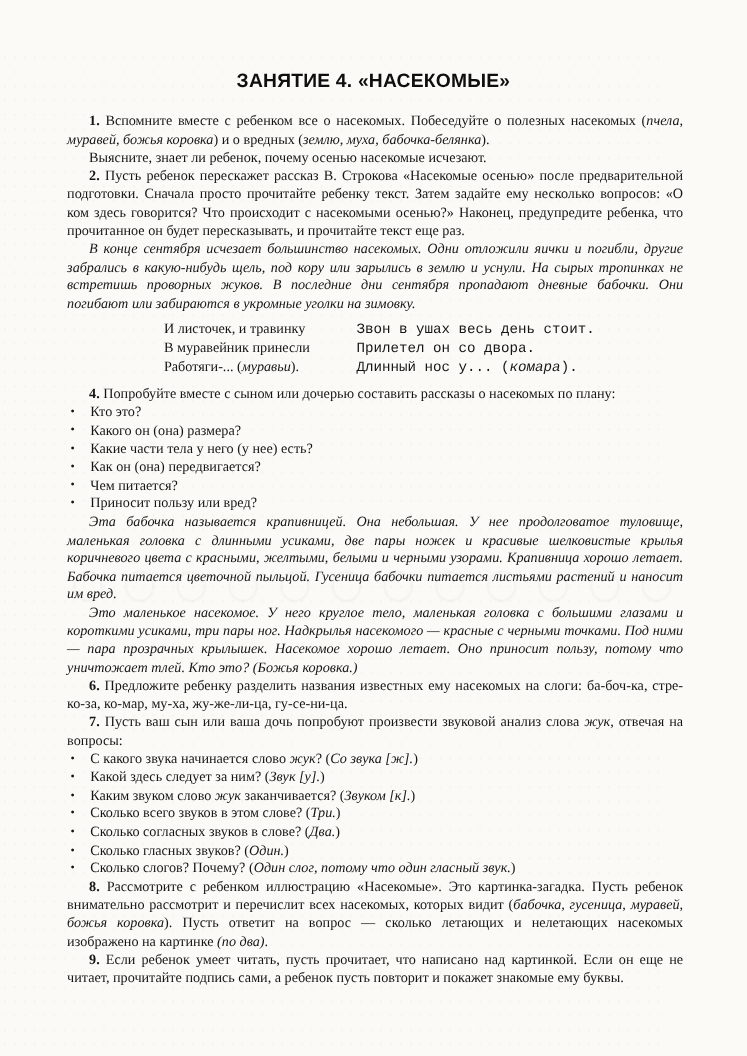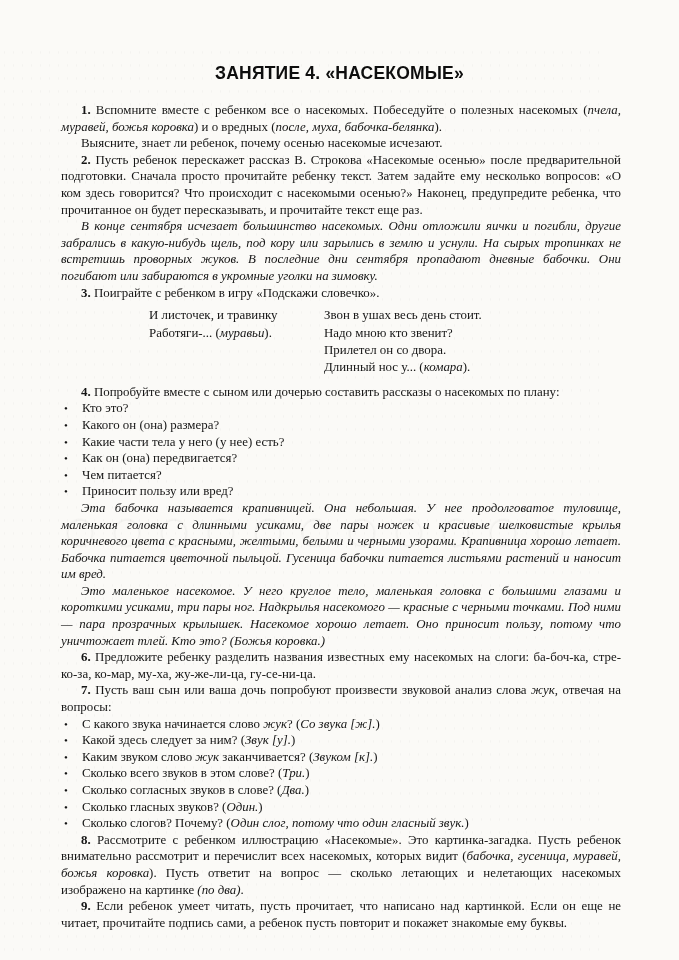--- a/index.html
+++ b/index.html
@@ -36,21 +36,21 @@
   }
   .para { margin: 0; text-indent: 20px; }
   .verse {
     display: flex;
     margin: 6px 0 7px 88px;
     text-align: left;
     text-indent: 0;
     line-height: 17.4px;
   }
   .verse-col { width: 175px; }
-  .verse-col:last-child { width: auto; }
+  .verse-col:last-child { width: auto; font-family: Liberation Mono, monospace; }
   .bullets { margin: 0; padding: 0; list-style: none; text-align: left; }
   .bullets li { position: relative; margin: 0; padding-left: 21px; text-indent: 0; }
   .bullet-marker {
     position: absolute; left: 3px; top: 0;
     font-size: 11px;
   }
   .watermark {
     position: absolute; left: 58px; top: 462px; width: 565px; height: 50px;
     opacity: 0.5;
     background-image:
@@ -72,33 +72,32 @@
   }
   .run-b { font-weight: bold; }
   .run-i { font-style: italic; text-align: right; }
 </style>
 </head>
 <body>
 
 <div class="page">
   <h1 class="title">ЗАНЯТИЕ 4. «НАСЕКОМЫЕ»</h1>
   <div class="doc" id="doc-body">
-      <p class="para"><span class="run-b">1. </span><span>Вспомните вместе с ребенком все о насекомых. Побеседуйте о полезных насекомых (</span><span class="run-i">пчела, муравей, божья коровка</span><span>) и о вредных (</span><span class="run-i">после, муха, бабочка-белянка</span><span>).</span></p>
+      <p class="para"><span class="run-b">1. </span><span>Вспомните вместе с ребенком все о насекомых. Побеседуйте о полезных насекомых (</span><span class="run-i">пчела, муравей, божья коровка</span><span>) и о вредных (</span><span class="run-i">землю, муха, бабочка-белянка</span><span>).</span></p>
       <p class="para"><span>Выясните, знает ли ребенок, почему осенью насекомые исчезают.</span></p>
       <p class="para"><span class="run-b">2. </span><span>Пусть ребенок перескажет рассказ В. Строкова «Насекомые осенью» после предварительной подготовки. Сначала просто прочитайте ребенку текст. Затем задайте ему несколько вопросов: «О ком здесь говорится? Что происходит с насекомыми осенью?» Наконец, предупредите ребенка, что прочитанное он будет пересказывать, и прочитайте текст еще раз.</span></p>
       <p class="para"><span class="run-i">В конце сентября исчезает большинство насекомых. Одни отложили яички и погибли, другие забрались в какую-нибудь щель, под кору или зарылись в землю и уснули. На сырых тропинках не встретишь проворных жуков. В последние дни сентября пропадают дневные бабочки. Они погибают или забираются в укромные уголки на зимовку.</span></p>
-      <p class="para"><span class="run-b">3. </span><span>Поиграйте с ребенком в игру «Подскажи словечко».</span></p>
       <div class="verse">
         <div class="verse-col">
           <div class="verse-line"><span>И листочек, и травинку</span></div>
+          <div class="verse-line"><span>В муравейник принесли</span></div>
           <div class="verse-line"><span>Работяги-... (</span><span class="run-i">муравьи</span><span>).</span></div>
         </div>
         <div class="verse-col">
           <div class="verse-line"><span>Звон в ушах весь день стоит.</span></div>
-          <div class="verse-line"><span>Надо мною кто звенит?</span></div>
           <div class="verse-line"><span>Прилетел он со двора.</span></div>
           <div class="verse-line"><span>Длинный нос у... (</span><span class="run-i">комара</span><span>).</span></div>
         </div>
       </div>
       <p class="para"><span class="run-b">4. </span><span>Попробуйте вместе с сыном или дочерью составить рассказы о насекомых по плану:</span></p>
       <ul class="bullets">
         <li><span class="bullet-marker">•</span><span>Кто это?</span></li>
         <li><span class="bullet-marker">•</span><span>Какого он (она) размера?</span></li>
         <li><span class="bullet-marker">•</span><span>Какие части тела у него (у нее) есть?</span></li>
         <li><span class="bullet-marker">•</span><span>Как он (она) передвигается?</span></li>

